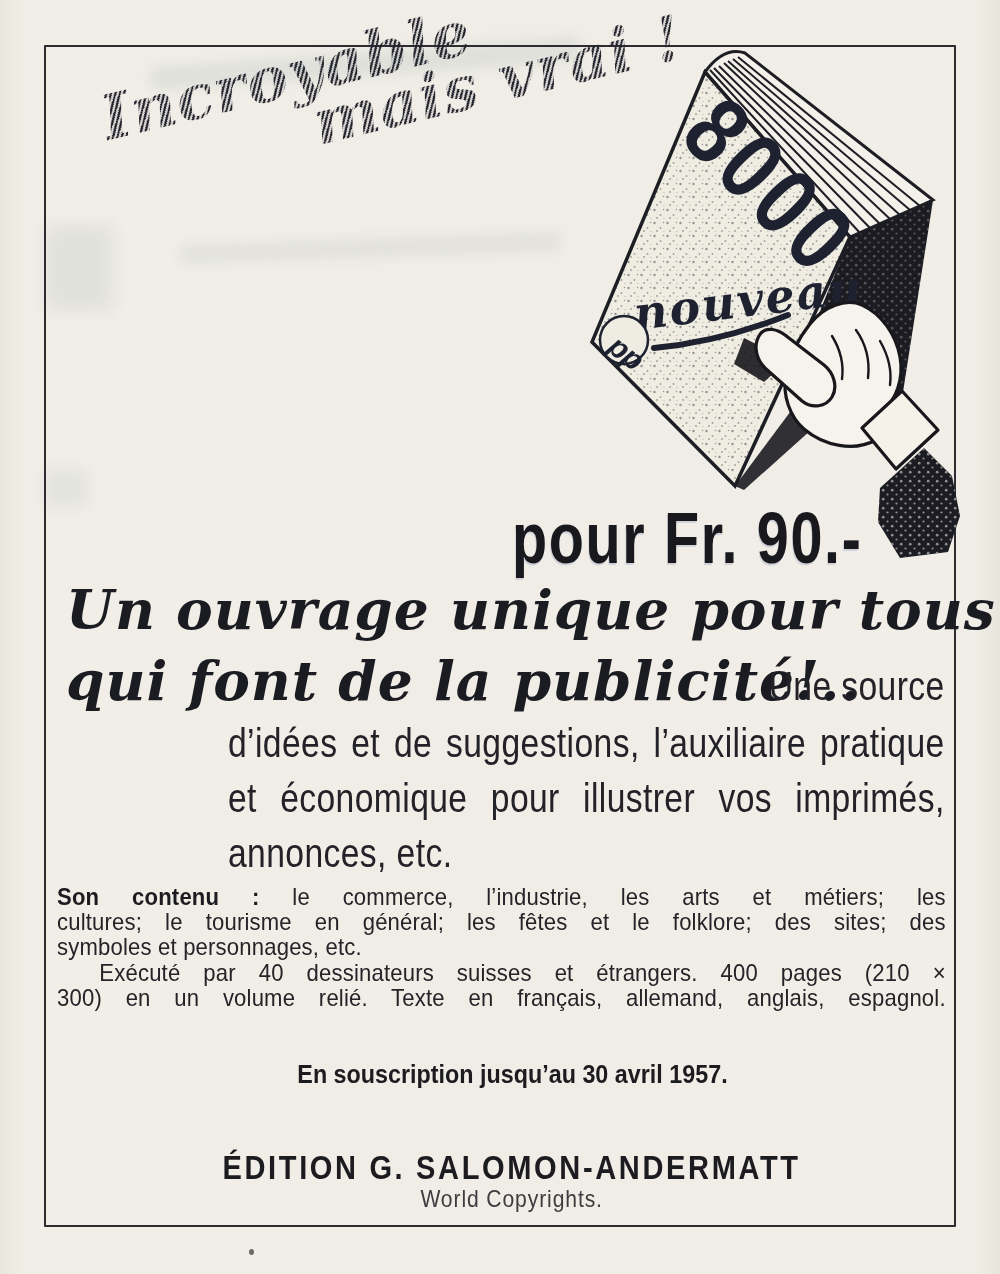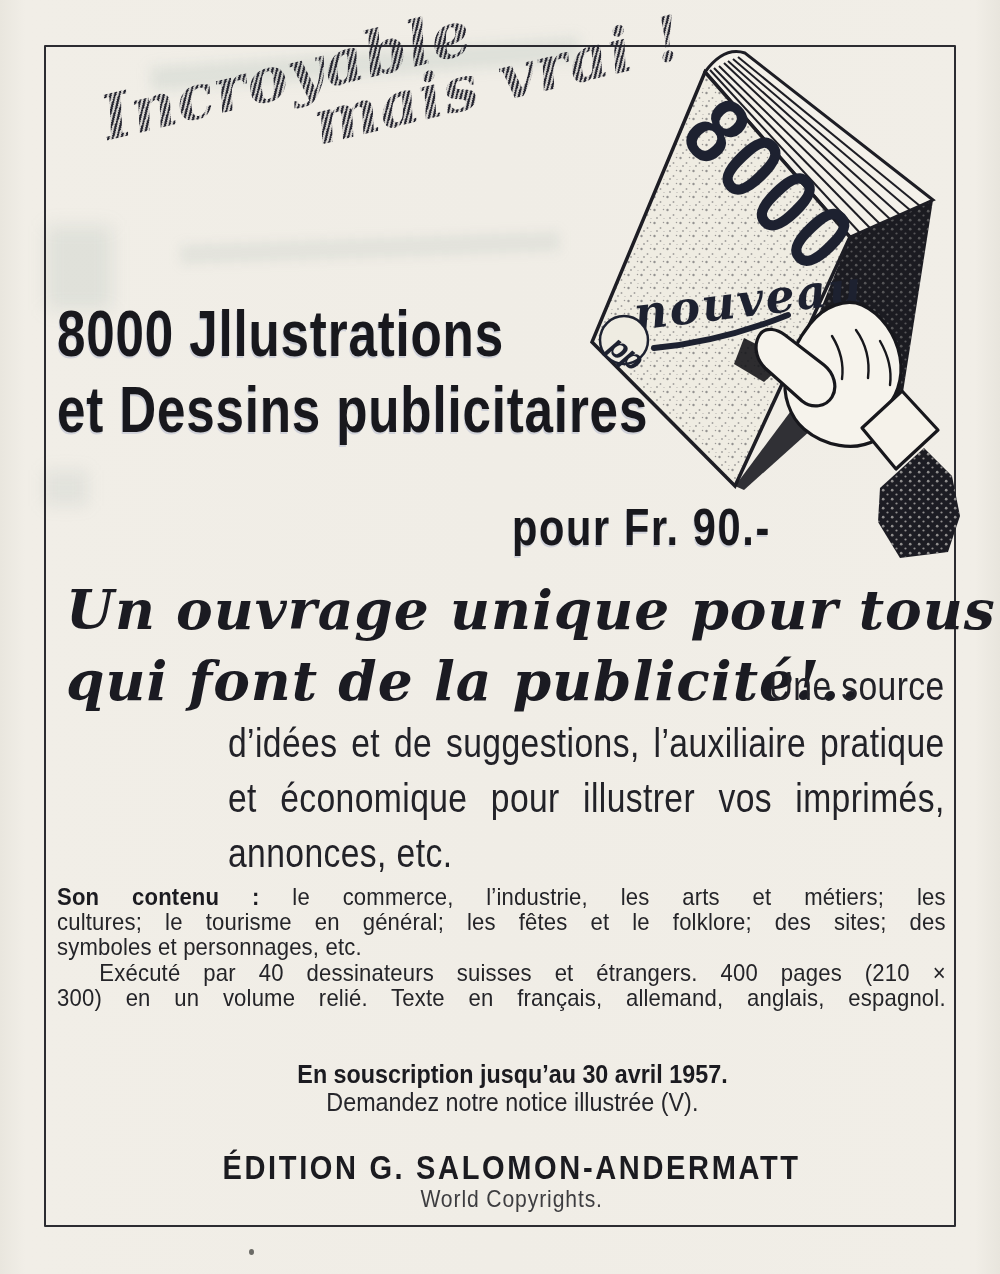--- a/index.html
+++ b/index.html
@@ -30,21 +30,21 @@
   }
   
   .cond{display:inline-block;transform:scaleX(0.8);transform-origin:0 50%;white-space:nowrap;}
   .headline{
     position:absolute;left:57px;top:296px;
     font-weight:bold;font-size:64px;line-height:76px;letter-spacing:1px;color:#18181d;
     text-shadow:-1px 2px 0 rgba(95,115,175,0.22);
   }
   .price{
     position:absolute;left:512px;top:497px;
-    font-weight:bold;font-size:52px;letter-spacing:2px;color:#18181d;
+    font-weight:bold;font-size:72px;letter-spacing:2px;color:#18181d;
     text-shadow:-1px 2px 0 rgba(95,115,175,0.22);
   }
   
   .script{
     font-family:"DejaVu Serif",serif;font-style:italic;font-weight:bold;
     color:#1b1b22;letter-spacing:1px;white-space:nowrap;
   }
   .script1{position:absolute;left:66px;top:577px;font-size:55px;}
   .script2{position:absolute;left:66px;top:648px;width:879px;height:70px;font-size:55px;}
   .script2 .src{
@@ -158,24 +158,20 @@
                C229,291 219,289 213,295 Z"></path>
       <path fill="#f5f2ea" d="M314,390 L354,353 L390,392 L348,431 Z"></path>
     </g>
 
     <g>
       <path d="M332,450 L376,410 L404,438 L412,478 L400,514 L352,520 L330,484 Z" fill="#1c1c23"></path>
       <path d="M332,450 L376,410 L404,438 L412,478 L400,514 L352,520 L330,484 Z" fill="url(#whitedots)" opacity="0.55"></path>
     </g>
   </svg>
 
-  <div class="headline">
-    <div><span class="cond">8000 Jllustrations</span></div>
-    <div><span class="cond">et Dessins publicitaires</span></div>
-  </div>
 
   <div class="price">
     <span class="cond">pour Fr. 90.-</span>
   </div>
 
   <div class="script script1">Un ouvrage unique pour tous ceux</div>
   <div class="script script2">
     <span>qui font de la publicité!..</span>
     <span class="src">Une source</span>
   </div>
@@ -188,21 +184,20 @@
   <div class="bodypara">
     <div class="jline"><span class="b">Son contenu :</span> <span>le commerce, l’industrie, les arts et métiers; les</span></div>
     <div class="jline">cultures; le tourisme en général; les fêtes et le folklore; des sites; des</div>
     <div class="lline">symboles et personnages, etc.</div>
     <div class="jline indent">Exécuté par 40 dessinateurs suisses et étrangers. 400 pages (210 ×</div>
     <div class="jline">300) en un volume relié. Texte en français, allemand, anglais, espagnol.</div>
   </div>
 
   <div class="centerblock subs">
     <div><span class="condc b">En souscription jusqu’au 30 avril 1957.</span></div>
-    <div><span class="condc">Demandez notre notice illustrée (V).</span></div>
   </div>
 
   <div class="centerblock pubname">
     <span class="condc">ÉDITION G. SALOMON-ANDERMATT</span>
   </div>
   <div class="centerblock pubcopy">
     <span class="condc">World Copyrights.</span>
   </div>
 
   <div class="speck-dot"></div>

